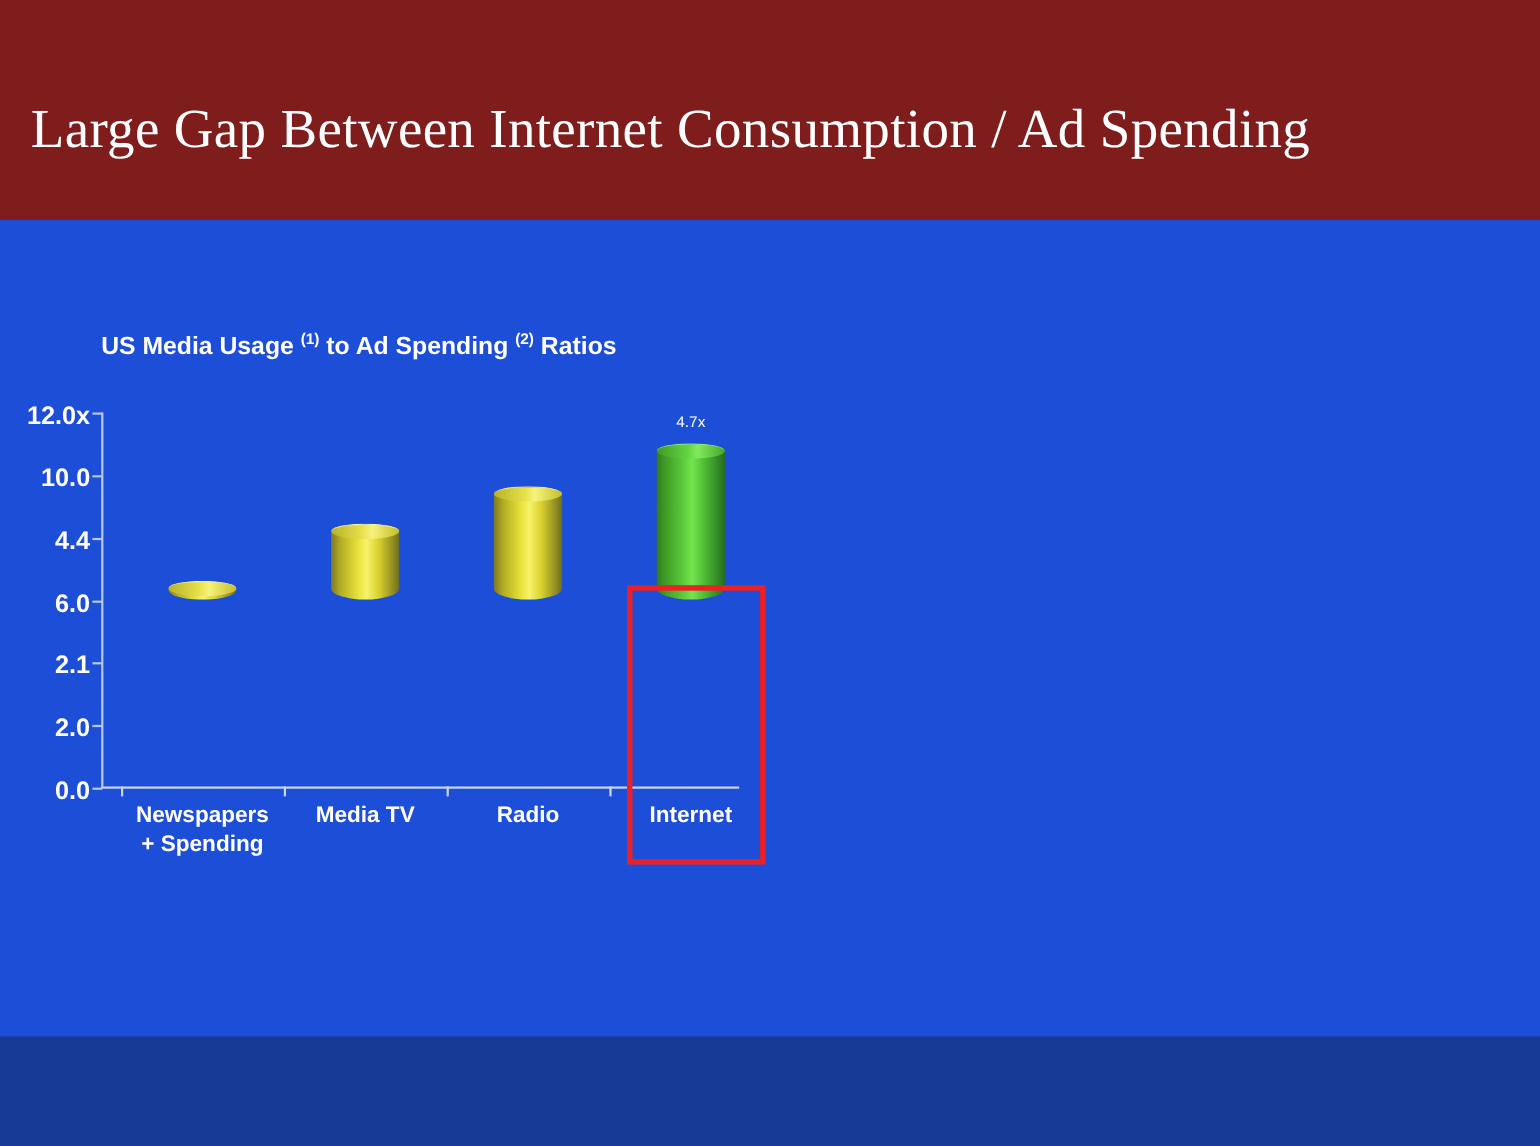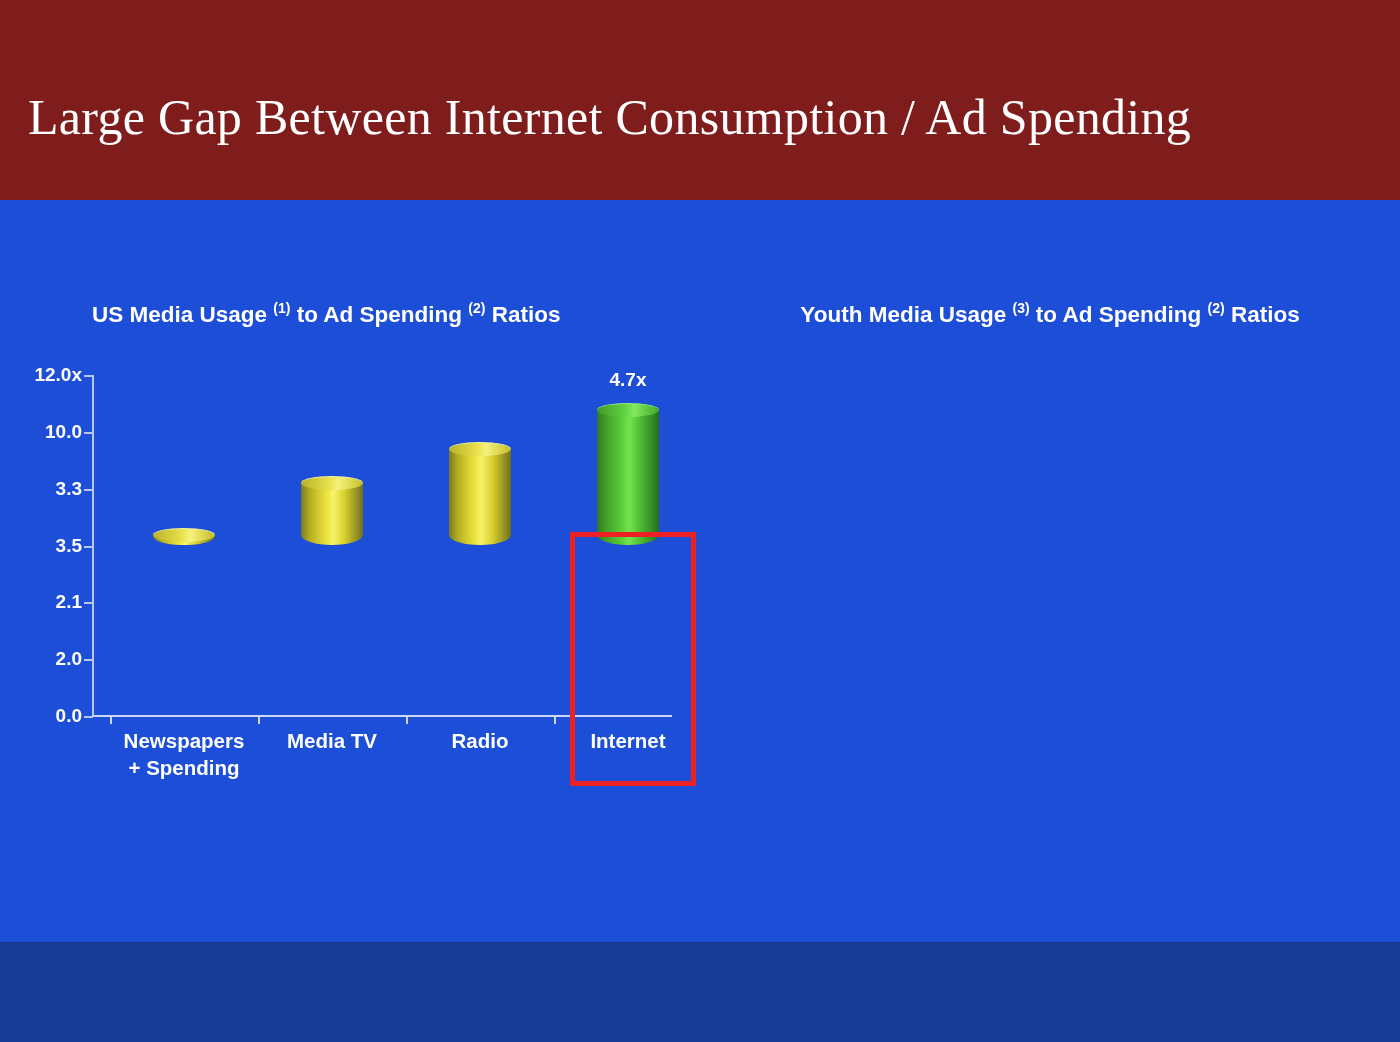--- a/index.html
+++ b/index.html
@@ -53,21 +53,21 @@
     position:absolute;left:0;top:340px;height:2px;
     background:#ccd6ef;
   }
   #plot-left .xaxis-line{width:580px;}
 
   .ytick{
     position:absolute;left:-8px;width:9px;height:2px;background:#b9c6e8;
   }
   .ylabel{
     position:absolute;right:0;width:78px;text-align:right;
-    color:#ffffff;font-size:19px;font-weight:bold;
+    color:#ffffff;font-size:23px;font-weight:bold;
     transform:translateY(-11px);
   }
   .ylabels{position:absolute;left:-92px;top:0;width:82px;height:341px;}
 
   .xtick{position:absolute;top:340px;width:2px;height:9px;background:#ccd6ef;}
 
   
   .bar{position:absolute;bottom:0;}
   .bar-body{
     position:absolute;left:0;bottom:0;width:100%;
@@ -87,21 +87,21 @@
   .bar.green .bar-body{
     background:linear-gradient(to right,#2f7a22 0%,#3f9a27 12%,#5bc93a 38%,#74e54e 52%,#4cb733 72%,#2f8423 92%,#256b1c 100%);
   }
   .bar.green .bar-top{
     background:linear-gradient(to right,#3f9a27 0%,#62d243 45%,#82ea5c 60%,#43a62c 100%);
     border-top:1px solid #95f06e;
   }
 
   .bar-value{
     position:absolute;left:50%;transform:translateX(-50%);
-    color:#ffffff;font-size:19px;font-weight:bold;white-space:nowrap;
+    color:#ffffff;font-size:14px;font-weight:normal;white-space:nowrap;
   }
 
   .cat-label{
     position:absolute;top:352px;text-align:center;
     color:#ffffff;font-size:20.5px;font-weight:bold;line-height:27px;
   }
 
   .highlight-box{
     position:absolute;border:5px solid #ED2024;background:transparent;
   }
@@ -124,22 +124,22 @@
       <div class="panel-title">
         <span>US Media Usage </span><span class="sup">(1)</span><span> to Ad Spending </span><span class="sup">(2)</span><span> Ratios</span>
       </div>
 
       <div class="plot" id="plot-left">
         <div class="yaxis-line"></div>
         <div class="xaxis-line"></div>
         <div class="ylabels" id="ylabels-left">
             <div class="ylabel" style="top: 0px;">12.0x</div>
             <div class="ylabel" style="top: 56.8333px;">10.0</div>
-            <div class="ylabel" style="top: 113.667px;">3.3</div>
-            <div class="ylabel" style="top: 170.5px;">3.5</div>
+            <div class="ylabel" style="top: 113.667px;">4.4</div>
+            <div class="ylabel" style="top: 170.5px;">6.0</div>
             <div class="ylabel" style="top: 227.333px;">2.1</div>
             <div class="ylabel" style="top: 284.167px;">2.0</div>
             <div class="ylabel" style="top: 341px;">0.0</div>
           </div>
         <div id="yticks-left">
             <div class="ytick" style="top: 0px;"></div>
             <div class="ytick" style="top: 56.8333px;"></div>
             <div class="ytick" style="top: 113.667px;"></div>
             <div class="ytick" style="top: 170.5px;"></div>
             <div class="ytick" style="top: 227.333px;"></div>
@@ -183,26 +183,20 @@
               <div>Radio</div>
             </div>
             <div class="cat-label" style="left: 462px; width: 148px;">
               <div>Internet</div>
             </div>
           </div>
       <div class="highlight-box" style="left: 478px; width: 116px; top: 157.442px; height: 243.558px;"></div>
         </div>
     </div>
 
-    <div class="panel" id="panel-right">
-      <div class="panel-title">
-        <span>Youth Media Usage </span><span class="sup">(3)</span><span> to Ad Spending </span><span class="sup">(2)</span><span> Ratios</span>
-      </div>
-
-    </div>
 
   </div>
 
   <div id="footer">
     
     
     
     
   </div>
 </div>

